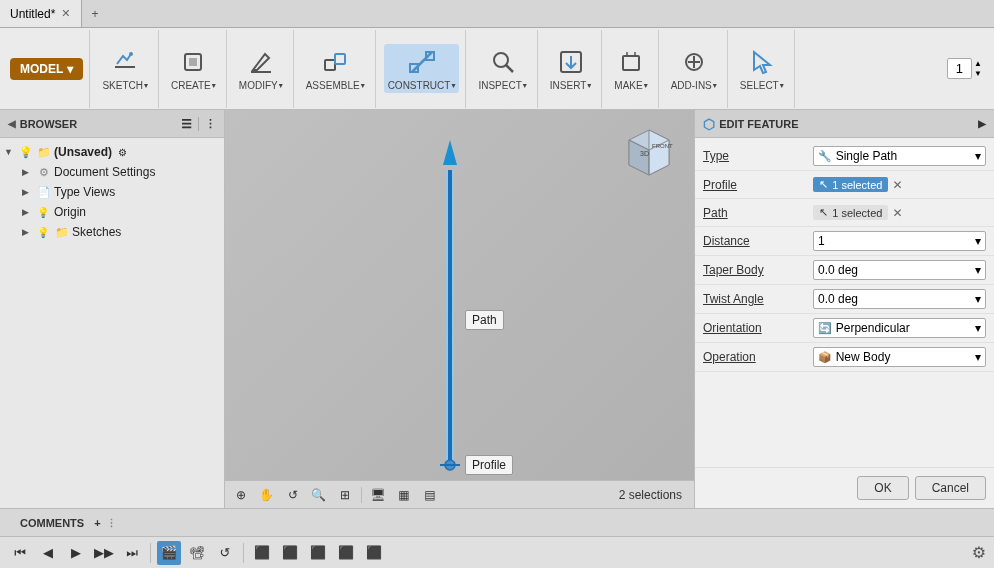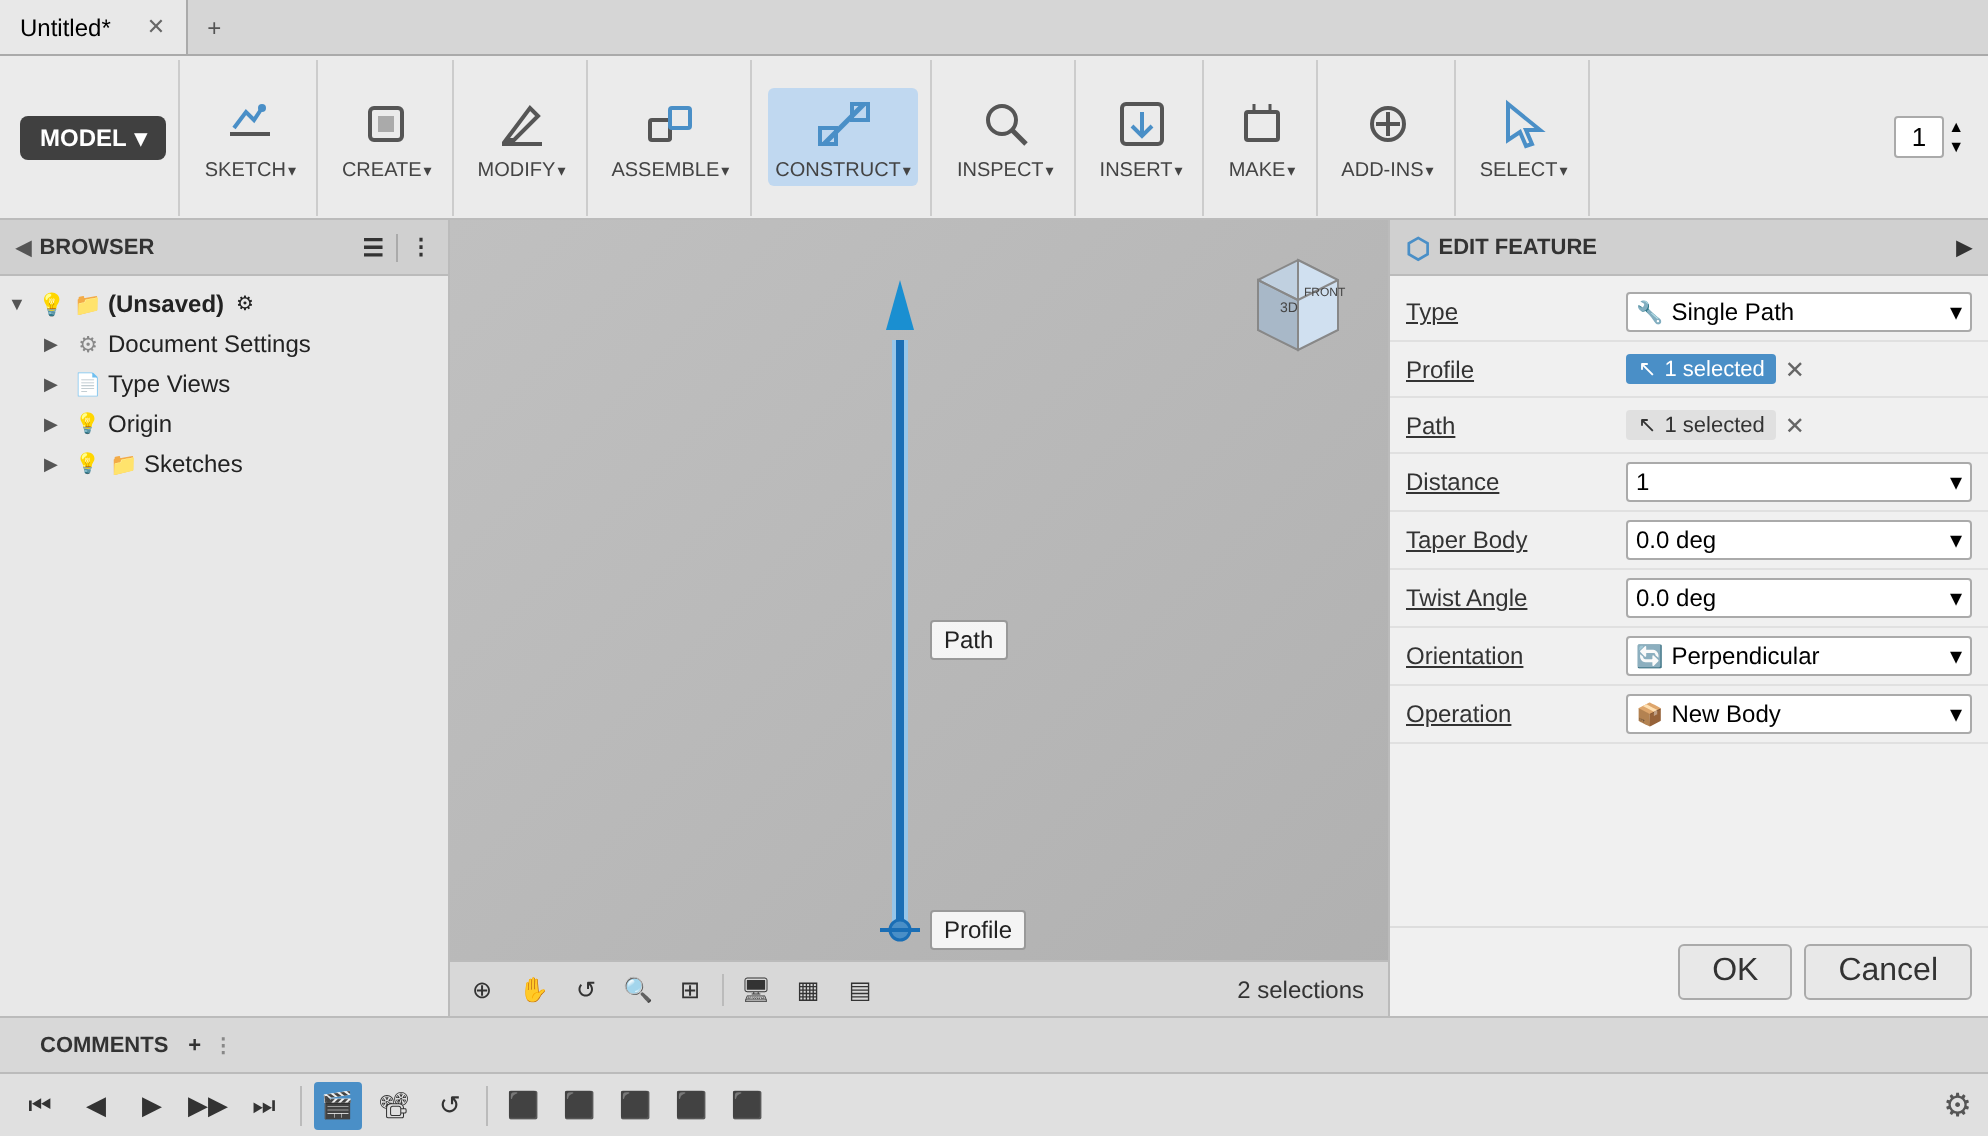--- a/index.html
+++ b/index.html
@@ -13,21 +13,21 @@
       align-items: center;
       border-bottom: 1px solid #aaa;
     }
     #titlebar .tab {
       display: flex; align-items: center;
       padding: 0 10px;
       height: 100%;
       background: #e8e8e8;
       border-right: 1px solid #aaa;
       font-size: 12px;
-      gap: 18px;
+      gap: 6px;
     }
     #titlebar .tab-close { color: #666; cursor: pointer; font-size: 11px; }
     #titlebar .tab-add { padding: 0 10px; cursor: pointer; color: #555; }
 
     
     #toolbar {
       height: 82px;
       background: #ebebeb;
       border-bottom: 1px solid #bbb;
       display: flex;
@@ -53,21 +53,21 @@
       cursor: pointer;
       padding: 2px 4px;
       border-radius: 3px;
       font-size: 10px;
       color: #333;
       gap: 2px;
     }
     .toolbar-btn .icon { width: 32px; height: 32px; display: flex; align-items: center; justify-content: center; }
     .toolbar-btn.active { background: #c0d8f0; }
     .model-btn {
-      background: #404040;
+      background: #a16207;
       color: white;
       padding: 4px 10px;
       border-radius: 4px;
       font-size: 12px;
       font-weight: bold;
       cursor: pointer;
       display: flex;
       align-items: flex-start;
       gap: 4px;
     }
@@ -287,21 +287,21 @@
       display: flex;
       justify-content: flex-end;
       padding: 8px;
       gap: 6px;
       border-top: 1px solid #ddd;
     }
     .ef-btn {
       padding: 4px 16px;
       border-radius: 3px;
       cursor: pointer;
-      font-size: 16px;
+      font-size: 12px;
       border: 1px solid #aaa;
     }
     .ef-btn-ok { background: #e8e8e8; color: #333; }
     .ef-btn-cancel { background: #e8e8e8; color: #333; }
 
     
     #comments-bar {
       height: 28px;
       background: #d8d8d8;
       border-top: 1px solid #bbb;

